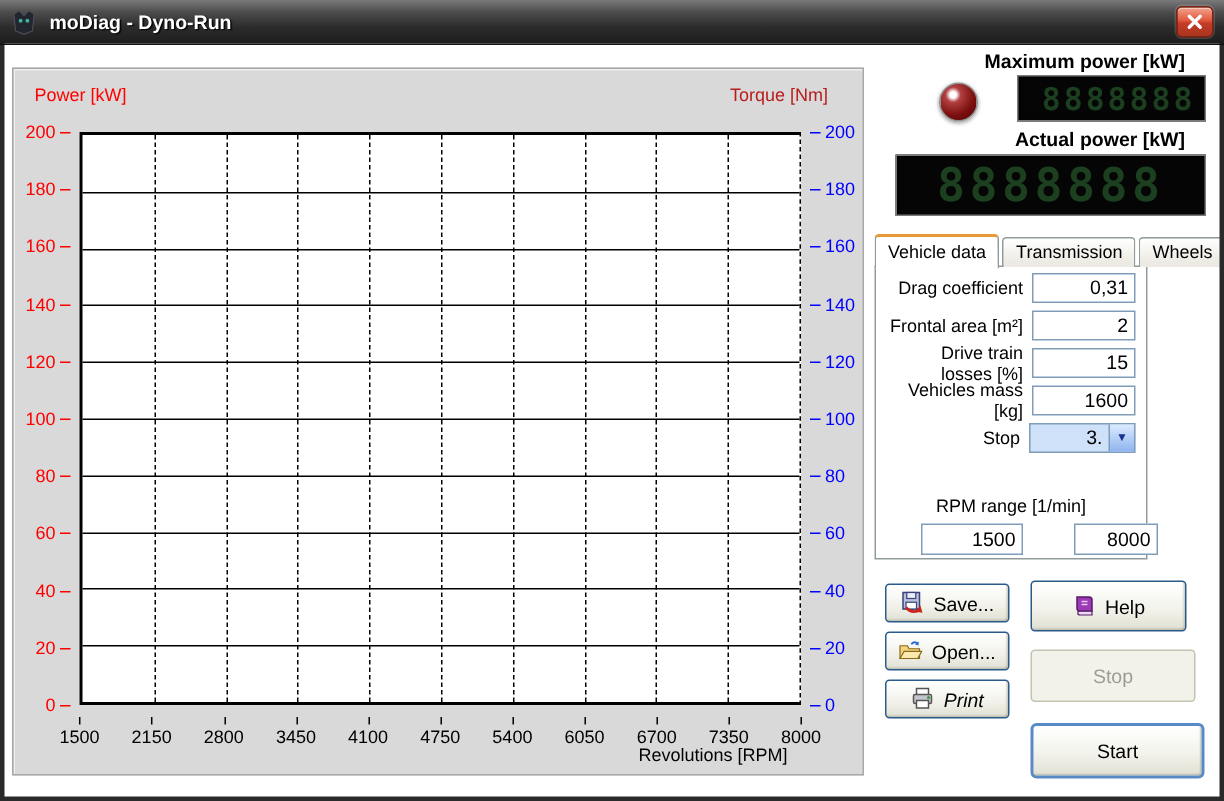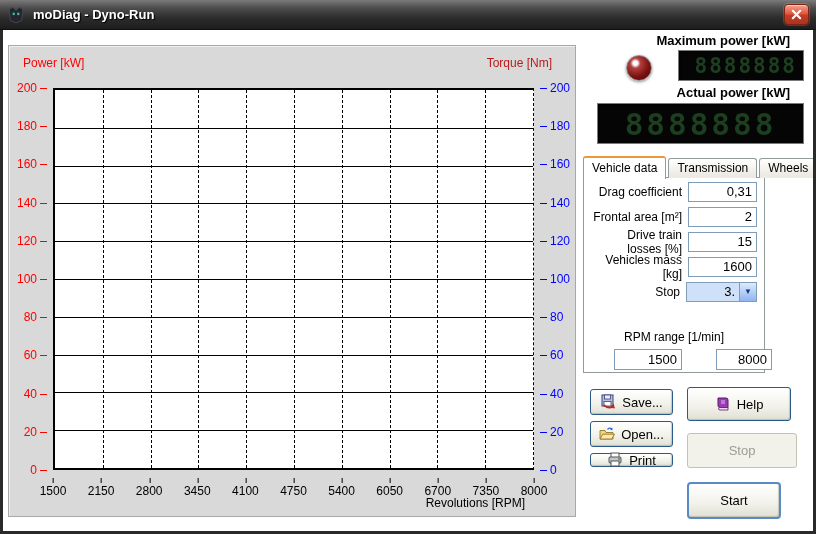--- a/index.html
+++ b/index.html
@@ -86,25 +86,25 @@
 
   
   .btn { position:absolute; border:1px solid #2b5a8a; border-radius:3px;
          background:linear-gradient(180deg,#ffffff 0%,#f3f3ec 55%,#e0e0d4 100%);
          box-shadow:inset -1px -1px 1px rgba(160,160,140,.5);
          display:flex; align-items:center; justify-content:center; gap:6px;
          font-family:"Liberation Sans",sans-serif; font-size:13px; color:#000; cursor:pointer; }
   .btn svg { width:16px; height:16px; }
   .btn.save  { left:590px; top:389px; width:83px;  height:26px; }
   .btn.open  { left:590px; top:421px; width:83px;  height:26px; }
-  .btn.print { left:590px; top:453px; width:83px;  height:14px; }
+  .btn.print { left:590px; top:453px; width:83px;  height:26px;font-style:italic; }
   .btn.help  { left:687px; top:387px; width:104px; height:34px; }
   .btn.stop  { left:687px; top:433px; width:110px; height:35px;
                background:#f2f2ea; border:1px solid #c3c3b2; color:#9d9d92; box-shadow:none; cursor:default; }
-  .btn.start { left:687px; top:482px; width:94px; height:37px; border:2px solid #5a8ac6; border-radius:4px; }
+  .btn.start { left:687px; top:482px; width:116px; height:37px; border:2px solid #5a8ac6; border-radius:4px; }
 </style>
 </head>
 <body>
 
 <div class="window">
 
   <div class="titlebar">
     <span class="app-icon">
       <svg viewBox="0 0 16 16">
           <path d="M2 3 L5 1 L8 4 L11 1 L14 3 L13 13 L8 15 L3 13 Z" fill="#23262e" stroke="#4a4f58" stroke-width="0.7"></path>

